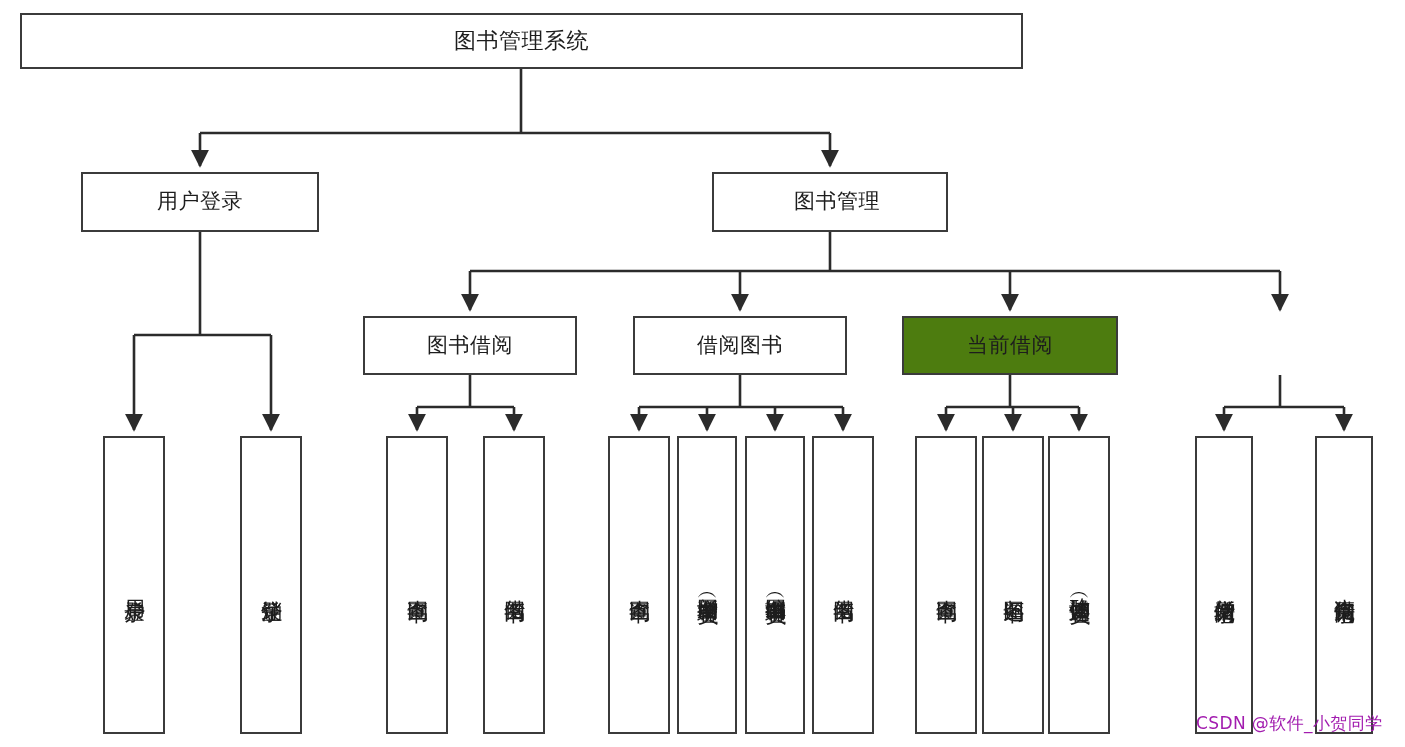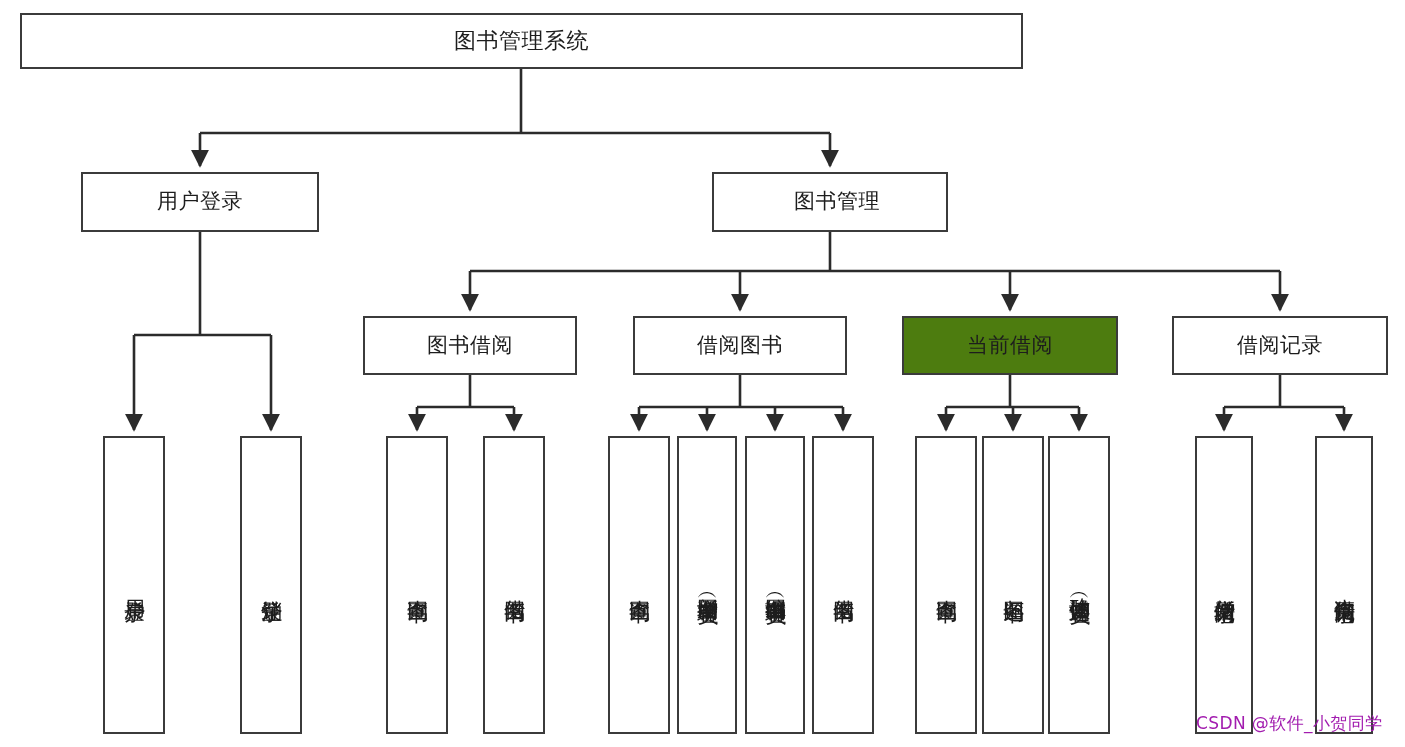--- a/index.html
+++ b/index.html
@@ -140,23 +140,20 @@
 
   <div class="node" style="left: 363px; top: 316px; width: 214px; height: 59px; border-color: rgb(59, 59, 59); background: rgb(255, 255, 255); color: rgb(29, 29, 29);">
     <span class="label">图书借阅</span>
   </div>
   <div class="node" style="left: 633px; top: 316px; width: 214px; height: 59px; border-color: rgb(59, 59, 59); background: rgb(255, 255, 255); color: rgb(29, 29, 29);">
     <span class="label">借阅图书</span>
   </div>
   <div class="node" style="left: 902px; top: 316px; width: 216px; height: 59px; border-color: rgb(59, 59, 59); background: #4d7c0f; color: rgb(29, 29, 29);">
     <span class="label">当前借阅</span>
   </div>
-  <div class="node" style="left: 1172px; top: 316px; width: 216px; height: 59px; border-color: rgb(59, 59, 59); background: rgb(255, 255, 255); color: rgb(29, 29, 29);">
-    <span class="label">借阅记录</span>
-  </div>
 
   <div class="node leaf" style="left: 103px; top: 436px; width: 62px; height: 298px; border-color: rgb(59, 59, 59); background: rgb(255, 255, 255); color: rgb(29, 29, 29);">
     <span class="label">用户登录</span>
   </div>
   <div class="node leaf" style="left: 240px; top: 436px; width: 62px; height: 298px; border-color: rgb(59, 59, 59); background: rgb(255, 255, 255); color: rgb(29, 29, 29);">
     <span class="label">注销登录</span>
   </div>
   <div class="node leaf" style="left: 386px; top: 436px; width: 62px; height: 298px; border-color: rgb(59, 59, 59); background: rgb(255, 255, 255); color: rgb(29, 29, 29);">
     <span class="label">查询图书</span>
   </div>

